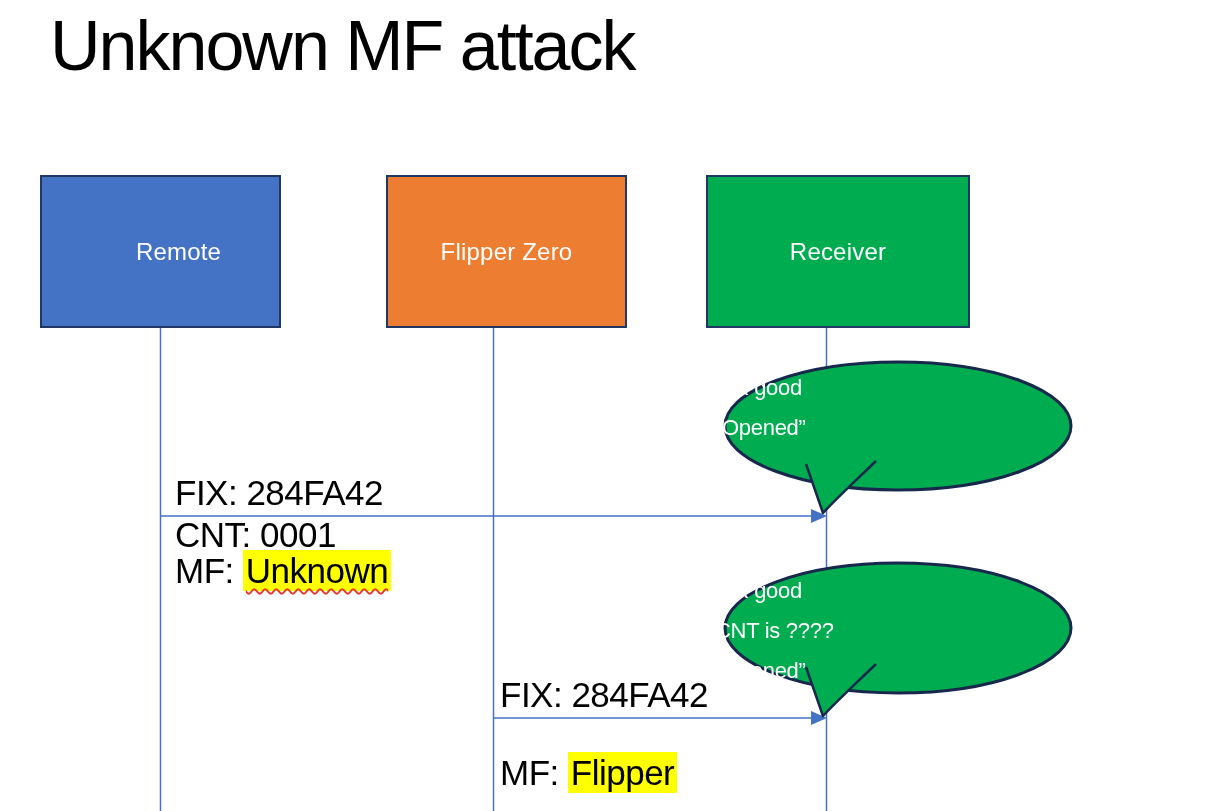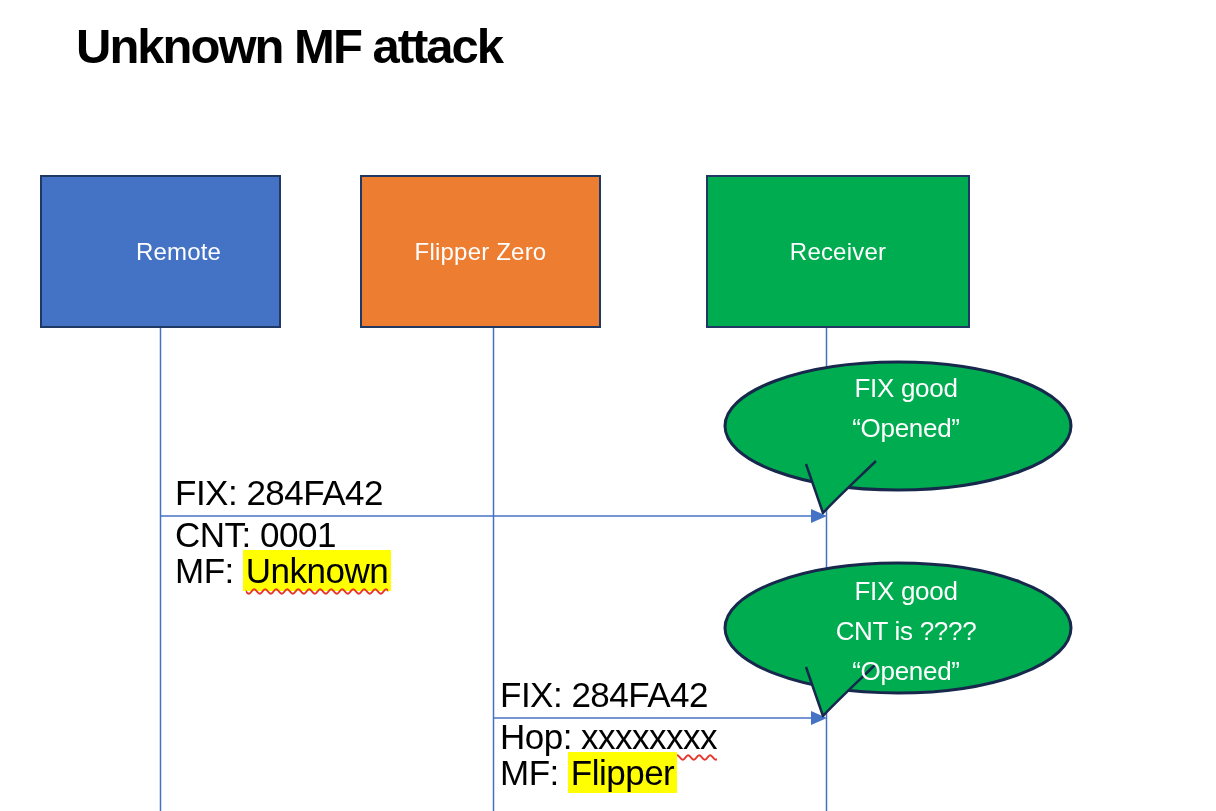--- a/index.html
+++ b/index.html
@@ -9,52 +9,52 @@
     --text-white:#FFFFFF; --text-black:#000000;
   }
   *{box-sizing:border-box; margin:0; padding:0;}
   html,body{background:#ffffff;}
   body{font-family:"Liberation Sans", sans-serif;}
   .slide{
     position:relative; width:1216px; height:811px; background:#ffffff;
     overflow:hidden;
   }
   .title{
-    position:absolute; left:76px; top:4px; font-size:49px; font-weight:700;
+    position:absolute; left:50px; top:4px; font-size:70px; font-weight:400;
     letter-spacing:-2px; color:var(--text-black); line-height:84px; white-space:nowrap;
   }
   .actor{
     position:absolute; top:175px; width:241px; height:153px;
     border:2.5px solid var(--shape-border);
     display:flex; align-items:center; justify-content:center;
     color:var(--text-white); font-size:24px; letter-spacing:0.2px;
   }
   .actor-remote{left:40px; background:var(--actor-blue);padding-left:36px;}
-  .actor-flipper{left:360px; background:var(--actor-orange);}
+  .actor-flipper{left:386px; background:var(--actor-orange);}
   .actor-receiver{left:706px; width:264px; background:var(--actor-green);}
   .overlay{position:absolute; left:0; top:0; width:1216px; height:811px; pointer-events:none;}
   .lifeline{stroke:var(--connector-blue); stroke-width:1.5; fill:none;}
   .msgline{stroke:var(--connector-blue); stroke-width:1.5; fill:none;}
   .arrowhead{fill:var(--connector-blue); stroke:none;}
   .bubble-ellipse{fill:var(--bubble-green); stroke:var(--bubble-border); stroke-width:3;}
   .bubble-tail{fill:var(--bubble-green); stroke:var(--bubble-border); stroke-width:2.5; stroke-linejoin:round;}
   .msg-line{
     position:absolute; font-size:35px; line-height:34px; color:var(--text-black);
     letter-spacing:-0.5px; white-space:nowrap;
   }
   .hl{background:var(--highlight-yellow); padding:1px 3px;}
   .wavy{
     text-decoration-line:underline; text-decoration-style:wavy;
     text-decoration-color:var(--spellcheck-red); text-decoration-thickness:1.5px;
     text-underline-offset:5px;
   }
   .prefix{margin-right:9px;}
   .bubble-text{
-    position:absolute; left:756px; width:300px; text-align:center;
-    color:var(--text-white); font-size:26px; line-height:40px; letter-spacing:-0.3px;
+    position:absolute; left:715px; width:300px; 
+    color:var(--text-white); font-size:22px; line-height:40px; letter-spacing:-0.3px;
   }
   .bubble-text-1{top:368px;}
   .bubble-text-2{top:571px;}
 </style>
 </head>
 <body>
 
 <div class="slide">
 
   <div class="title">Unknown MF attack</div>
@@ -106,20 +106,17 @@
     <div>“Opened”</div>
   </div>
 
   <div class="msg-line" style="left:175px; top:476px;">FIX: 284FA42</div>
   <div class="msg-line" style="left:175px; top:518px;">CNT: 0001</div>
   <div class="msg-line" style="left:175px; top:554px;">
     <span class="prefix">MF:</span><span class="hl wavy">Unknown</span>
   </div>
 
   <div class="msg-line" style="left:500px; top:678px;">FIX: 284FA42</div>
-  <div class="msg-line" style="left:500px; top:720px;">
-    <span class="prefix">Hop:</span><span class="wavy">xxxxxxxx</span>
-  </div>
   <div class="msg-line" style="left:500px; top:756px;">
     <span class="prefix">MF:</span><span class="hl">Flipper</span>
   </div>
 
 </div>
 
 </body></html>

